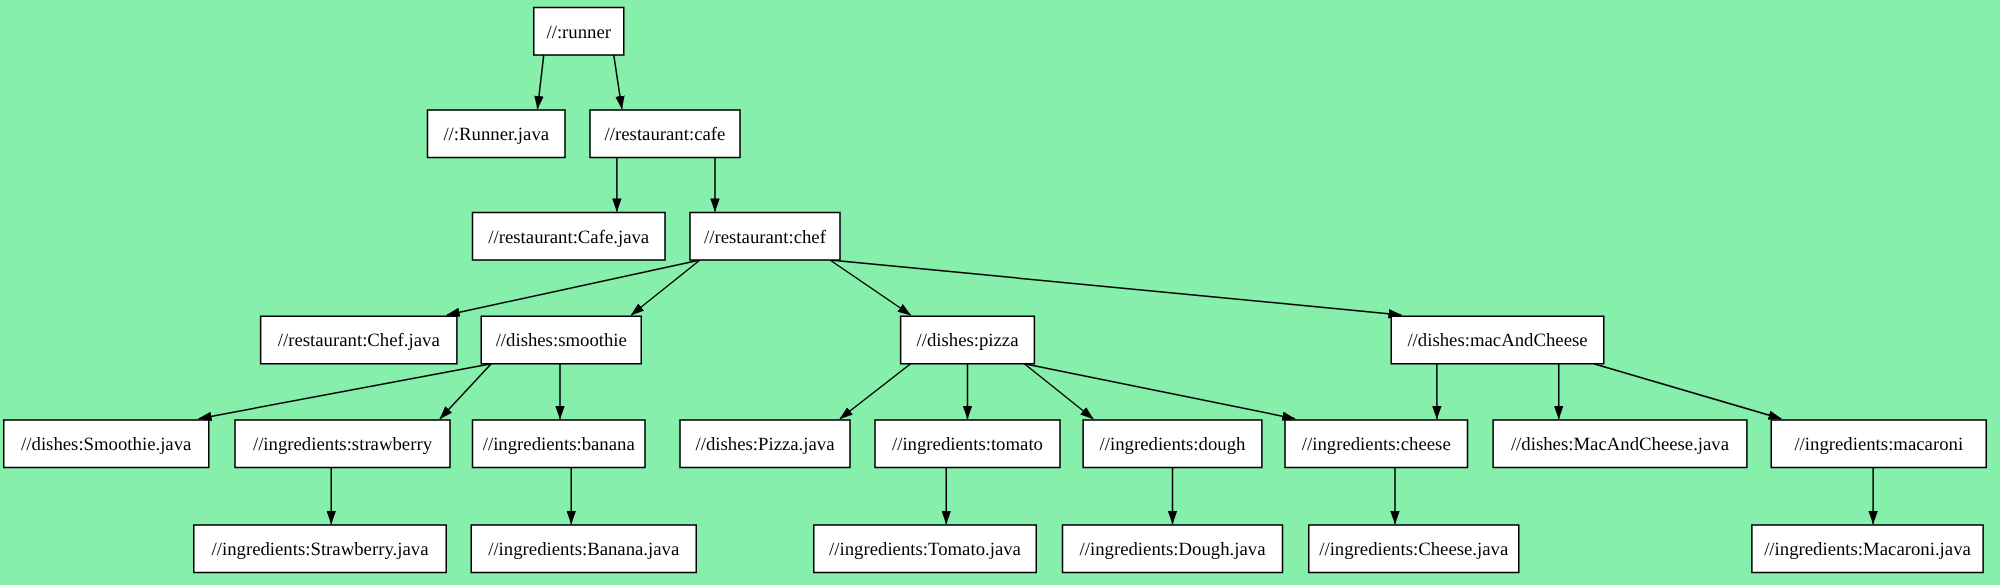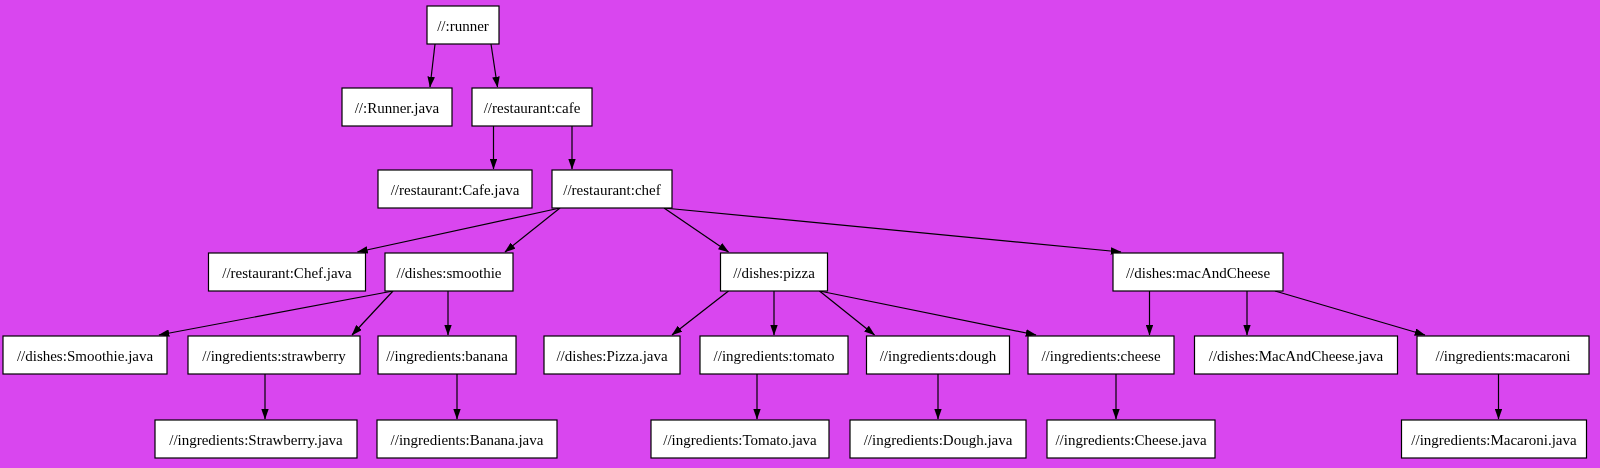--- a/index.html
+++ b/index.html
@@ -4,21 +4,21 @@
 <style>
   html, body {
     margin: 0;
     padding: 0;
     background: #ffffff;
   }
   .canvas {
     position: relative;
     width: 1600px;
     height: 468px;
-    background: #d946ef;
+    background: #86efac;
     overflow: hidden;
     text-decoration: underline;
   }
   svg.graph {
     display: block;
     width: 1600px;
     height: 468px;
     font-family: "Liberation Serif", "DejaVu Serif", serif;
   }
   svg.graph text {

